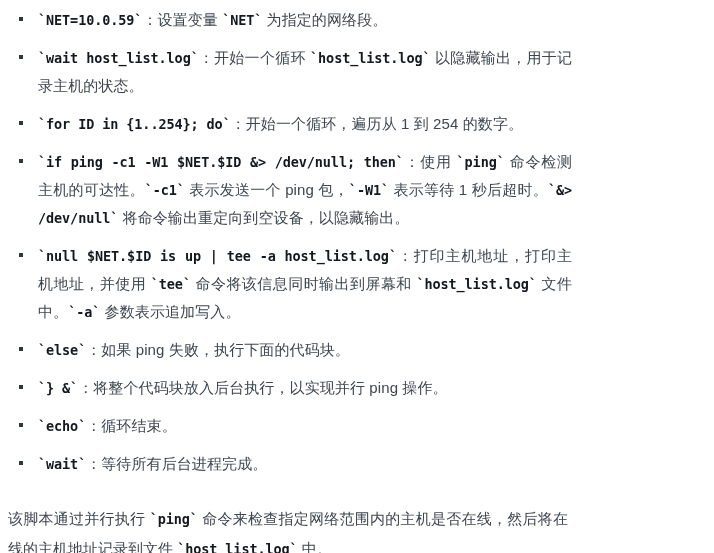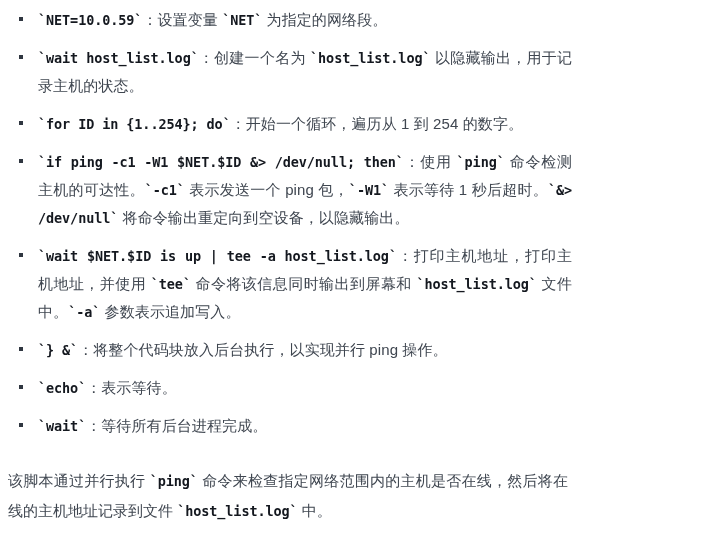--- a/index.html
+++ b/index.html
@@ -85,43 +85,46 @@
 
 <div class="doc">
 
   <ul class="bullet-list">
 
     <li class="bullet-item">
       <span class="code">`NET=10.0.59`</span><span class="cn">：设置变量 </span><span class="code">`NET`</span><span class="cn"> 为指定的网络段。</span>
     </li>
 
     <li class="bullet-item">
-      <span class="code">`wait host_list.log`</span><span class="cn">：创建一个名为 </span><span class="code">`host_list.log`</span><span class="cn"> 以隐藏输出，用于记录主机的状态。</span>
+      <span class="code">`wait host_list.log`</span><span class="cn">：开始一个循环 </span><span class="code">`host_list.log`</span><span class="cn"> 以隐藏输出，用于记录主机的状态。</span>
     </li>
 
     <li class="bullet-item">
       <span class="code">`for ID in {1..254}; do`</span><span class="cn">：开始一个循环，遍历从 1 到 254 的数字。</span>
     </li>
 
     <li class="bullet-item">
       <span class="code">`if ping -c1 -W1 $NET.$ID &amp;&gt; /dev/null; then`</span><span class="cn">：使用 </span><span class="code">`ping`</span><span class="cn"> 命令检测主机的可达性。</span><span class="code">`-c1`</span><span class="cn"> 表示发送一个 ping 包，</span><span class="code">`-W1`</span><span class="cn"> 表示等待 1 秒后超时。</span><span class="code">`&amp;&gt; /dev/null`</span><span class="cn"> 将命令输出重定向到空设备，以隐藏输出。</span>
     </li>
 
     <li class="bullet-item">
-      <span class="code">`wait $NET.$ID is up | tee -a host_list.log`</span><span class="cn">：打印主机地址，打印主机地址，并使用 </span><span class="code">`tee`</span><span class="cn"> 命令将该信息同时输出到屏幕和 </span><span class="code">`host_list.log`</span><span class="cn"> 文件中。</span><span class="code">`-a`</span><span class="cn"> 参数表示追加写入。</span>
+      <span class="code">`null $NET.$ID is up | tee -a host_list.log`</span><span class="cn">：打印主机地址，打印主机地址，并使用 </span><span class="code">`tee`</span><span class="cn"> 命令将该信息同时输出到屏幕和 </span><span class="code">`host_list.log`</span><span class="cn"> 文件中。</span><span class="code">`-a`</span><span class="cn"> 参数表示追加写入。</span>
     </li>
 
+    <li class="bullet-item">
+      <span class="code">`else`</span><span class="cn">：如果 ping 失败，执行下面的代码块。</span>
+    </li>
 
 
     <li class="bullet-item">
       <span class="code">`} &amp;`</span><span class="cn">：将整个代码块放入后台执行，以实现并行 ping 操作。</span>
     </li>
 
     <li class="bullet-item">
-      <span class="code">`echo`</span><span class="cn">：表示等待。</span>
+      <span class="code">`echo`</span><span class="cn">：循环结束。</span>
     </li>
 
     <li class="bullet-item">
       <span class="code">`wait`</span><span class="cn">：等待所有后台进程完成。</span>
     </li>
 
   </ul>
 
   <p class="summary-para">
     <span class="cn">该脚本通过并行执行 </span><span class="code">`ping`</span><span class="cn"> 命令来检查指定网络范围内的主机是否在线，然后将在线的主机地址记录到文件 </span><span class="code">`host_list.log`</span><span class="cn"> 中。</span>

